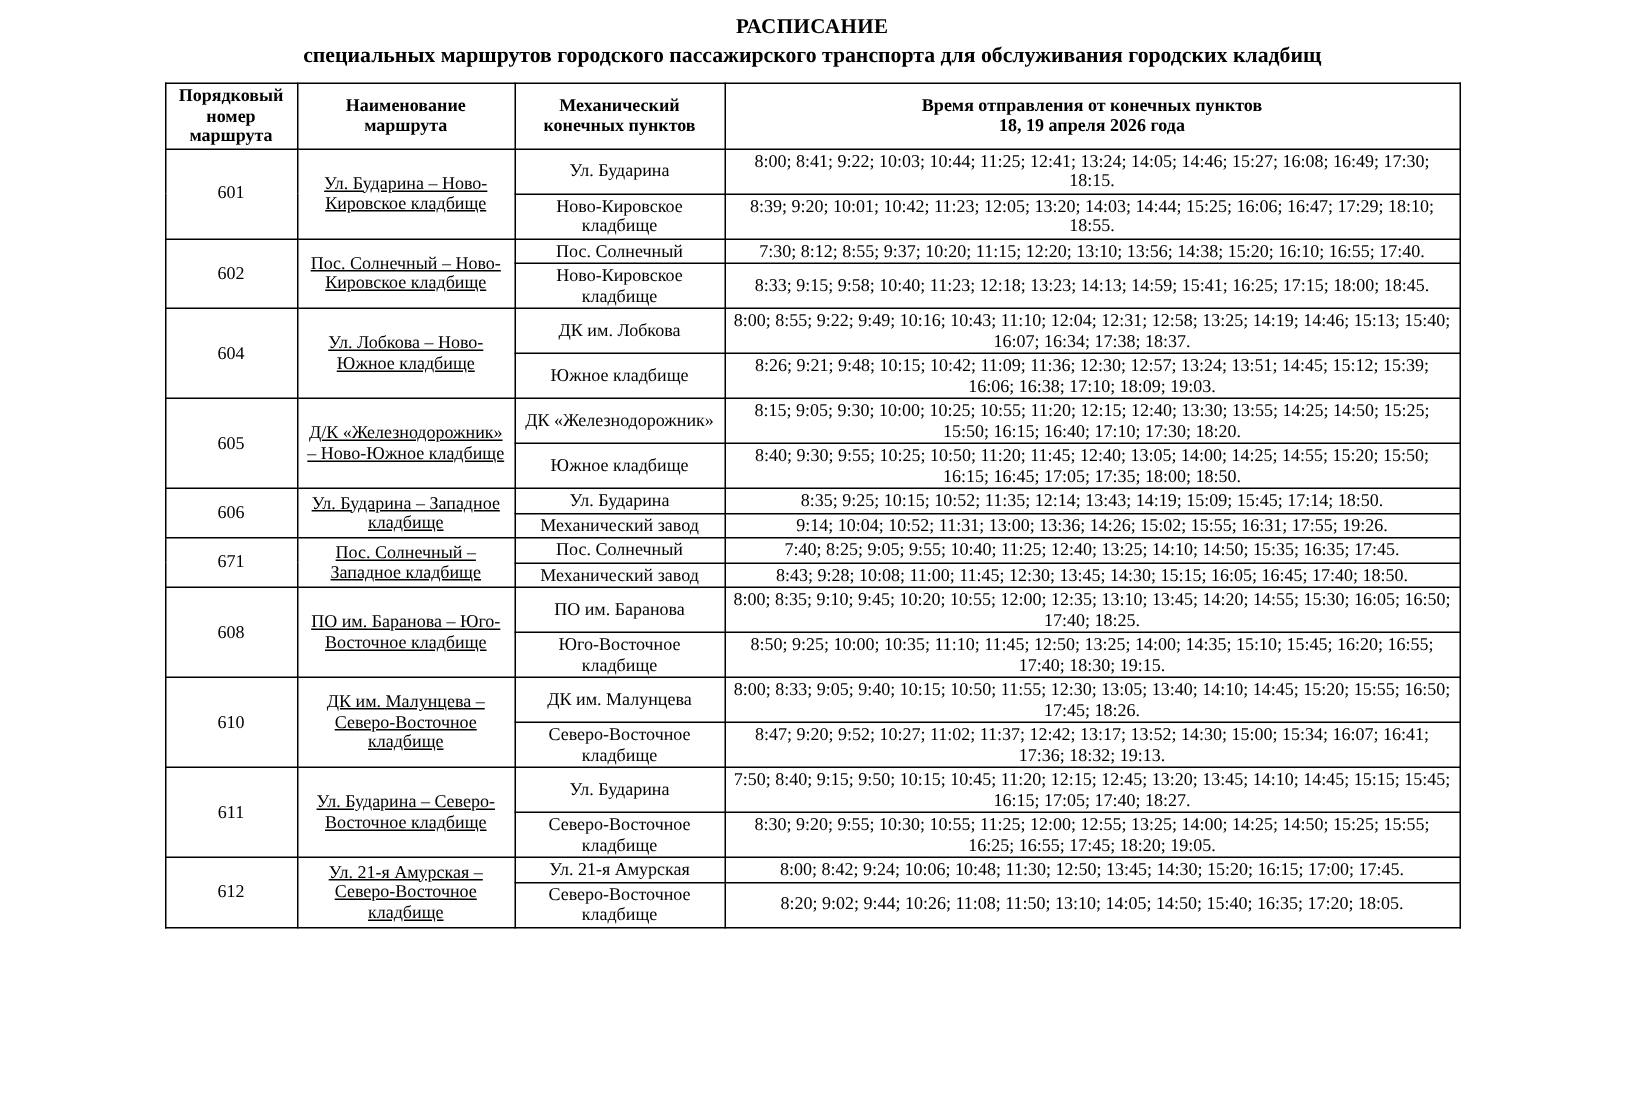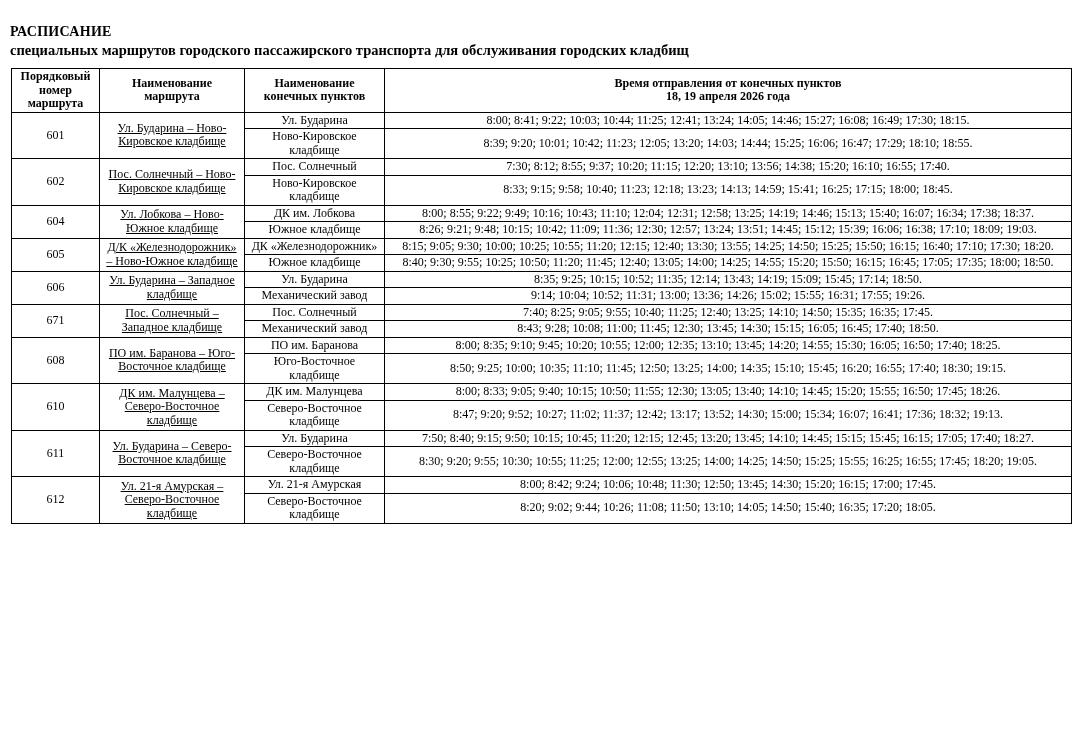--- a/index.html
+++ b/index.html
@@ -15,38 +15,38 @@
     overflow: hidden;
   }
   .page {
     width: 1083px;
     height: 731px;
     position: relative;
     box-sizing: border-box;
     padding: 10px 10px 0 10px;
   }
   .title-block {
-    text-align: left;
-    margin: 13px 0 8px 0;
+    text-align: center;
+    margin: 0 0 8px 0;
   }
   .title-line1 {
     font-size: 14px;
     font-weight: bold;
     letter-spacing: 0.3px;
     line-height: 18px;
   }
   .title-line2 {
     font-size: 14.5px;
     font-weight: bold;
     line-height: 19px;
   }
   table.sched {
     border-collapse: collapse;
     table-layout: fixed;
-    width: 1061px;
+    width: 864px;
     margin: 0 auto;
     border: 1.5px solid #000;
     padding-left: 37px;
   }
   table.sched th, table.sched td {
     border: 1px solid #000;
     vertical-align: middle;
     padding: 1px 3px;
     font-size: 12px;
     line-height: 13.5px;
@@ -102,21 +102,21 @@
     <colgroup>
       <col class="col-num">
       <col class="col-name">
       <col class="col-end">
       <col class="col-times">
     </colgroup>
     <thead>
       <tr>
         <th rowspan="1">Порядковый номер маршрута</th>
         <th>Наименование маршрута</th>
-        <th>Наименование конечных пунктов</th>
+        <th>Механический конечных пунктов</th>
         <th>
           <div class="hdr-sub">Время отправления от конечных пунктов</div>
           <div class="hdr-sub">18, 19 апреля 2026 года</div>
         </th>
       </tr>
     </thead>
     <tbody id="table-body">
         <tr>
           <td class="num" rowspan="2">601</td>
           <td class="rname" rowspan="2">Ул. Бударина – Ново-Кировское кладбище</td>

